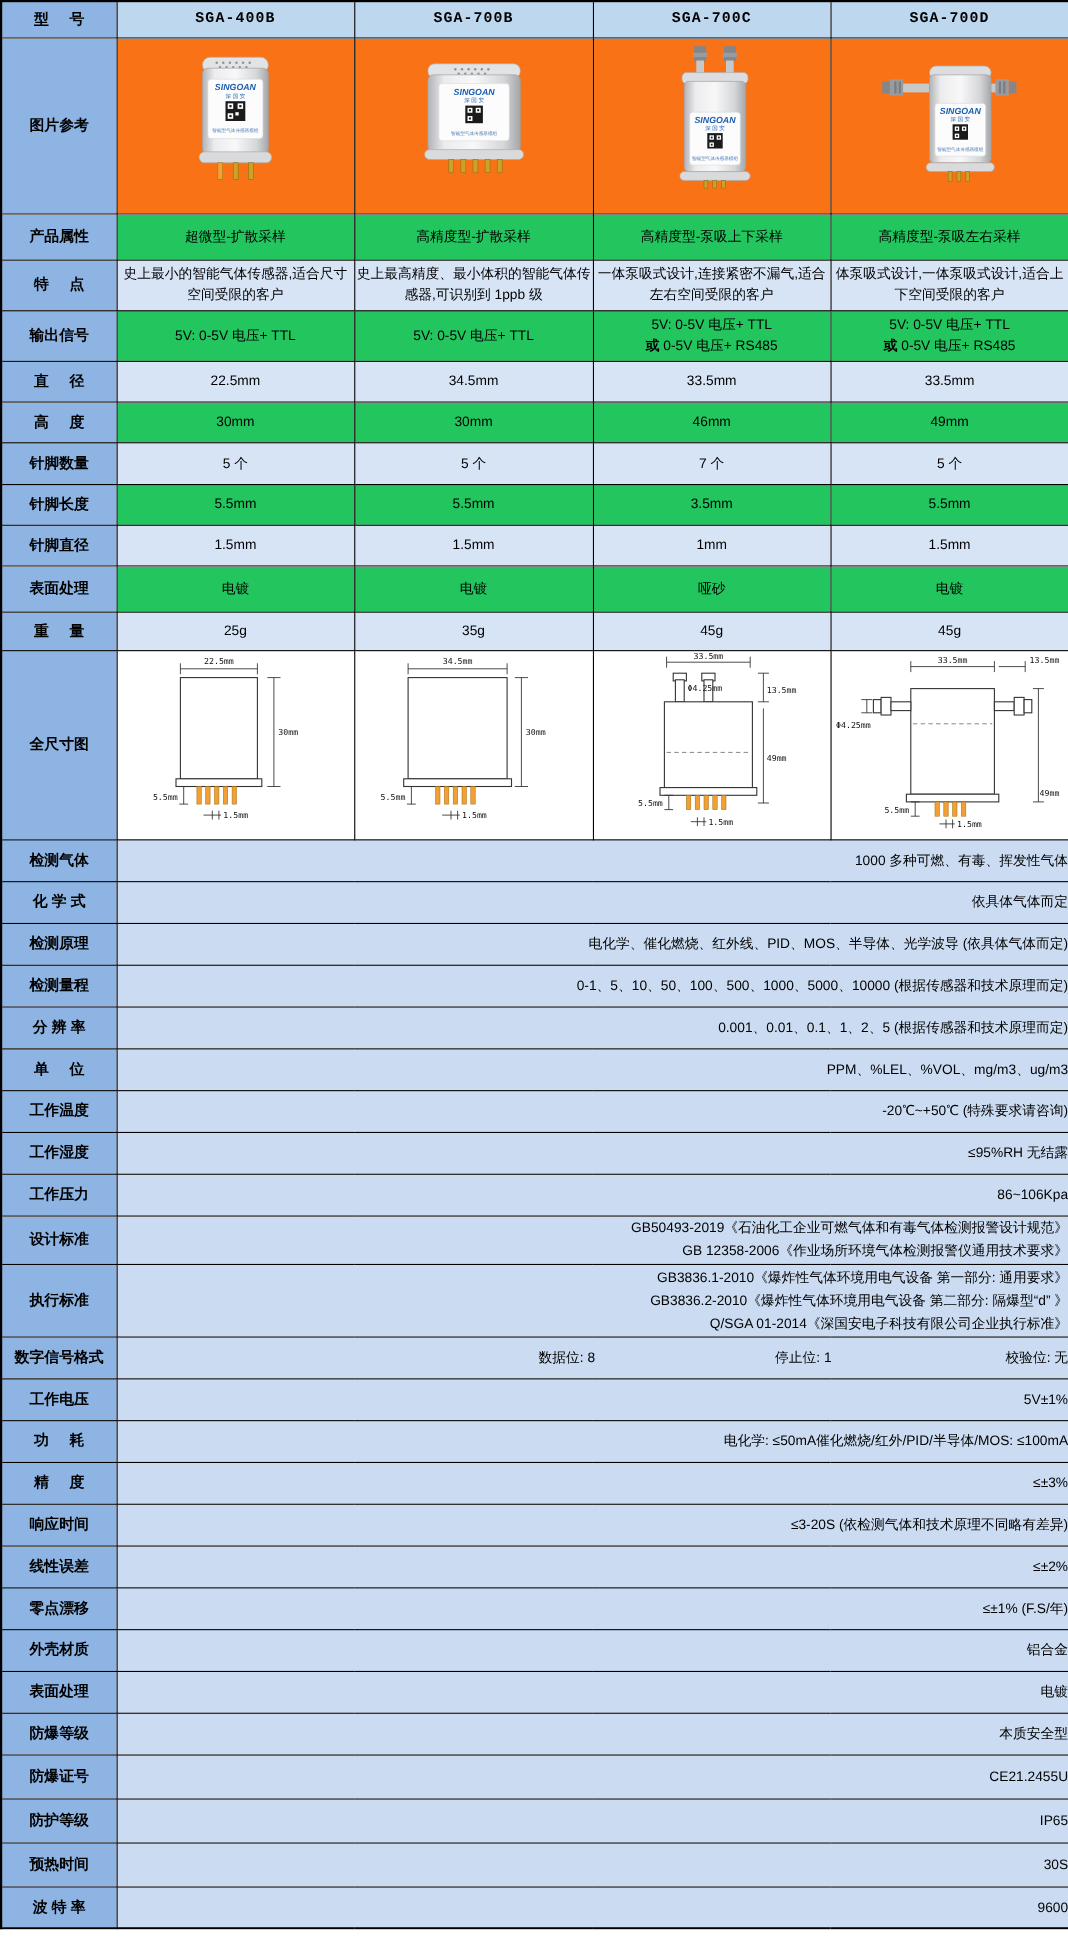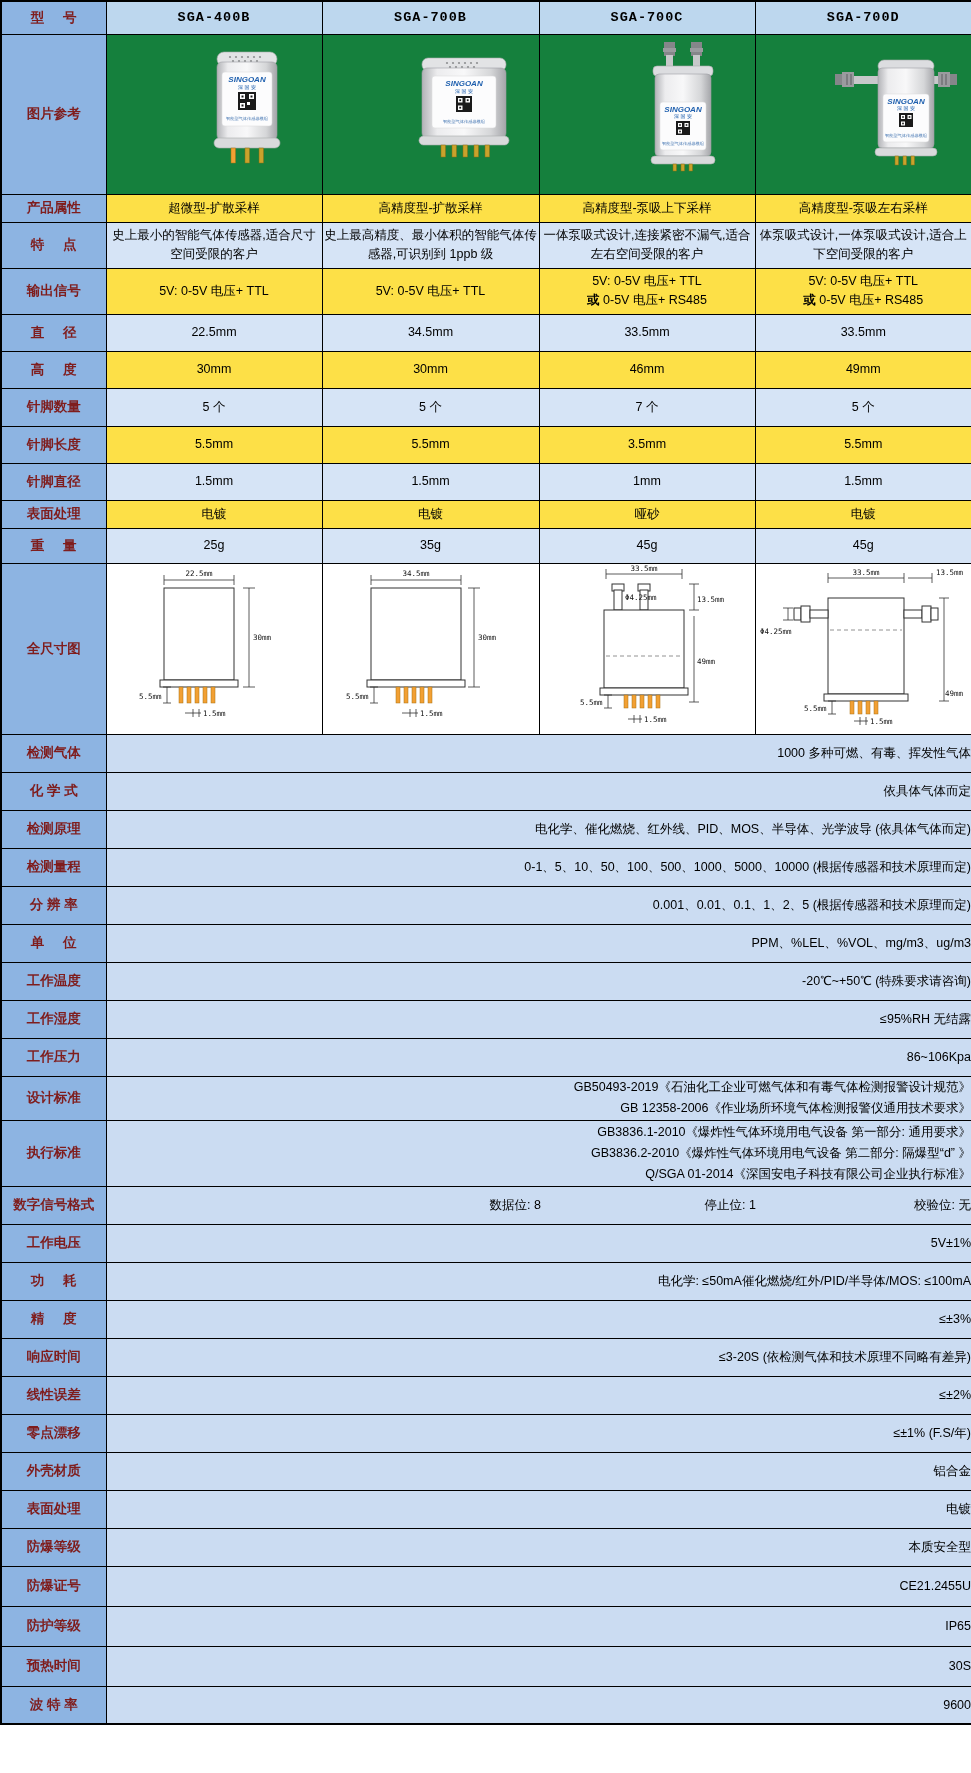--- a/index.html
+++ b/index.html
@@ -2,33 +2,33 @@
 <html><head>
 <meta charset="utf-8">
 <style>
   html,body{margin:0;padding:0;background:#fff;}
   body{font-family:"Liberation Sans",sans-serif;color:#000;}
   .page{width:971px;}
   table.spec{border-collapse:collapse;table-layout:fixed;width:971px;border:2px solid #000;}
   table.spec th,table.spec td{border:1px solid #000;padding:0;overflow:hidden;vertical-align:middle;}
   col.c0{width:105px;} col.c1{width:216px;} col.c2{width:217px;} col.c3{width:216px;} col.c4{width:217px;}
 
-  th.lbl{background:#8DB4E2;font-weight:bold;font-size:13.5px;text-align:center;white-space:pre;color:#7f1d1d;}
+  th.lbl{background:#8DB4E2;font-weight:bold;font-size:13.5px;text-align:center;white-space:pre;color:#000000;}
   tr.r-model td{background:#BDD7EE;font-family:"Liberation Mono",monospace;font-weight:bold;font-size:13.5px;text-align:center;letter-spacing:1px;}
-  tr.r-image td{background:#15803d;text-align:right;}
+  tr.r-image td{background:#f97316;text-align:center;}
   td.val{text-align:center;font-size:12.5px;line-height:19px;padding:0 8px;}
-  tr.a td.val{background:#fde047;margin-top:25px;}
+  tr.a td.val{background:#22c55e;margin-top:25px;}
   tr.b td.val{background:#D6E4F6;}
   .or-line::first-letter{font-weight:bold;}
   tr.r-diagram td{background:#fff;text-align:center;}
   td.fval{background:#CBDCF2;font-size:12.5px;text-align:right;padding-left:12px;}
   td.fval div{line-height:21px;}
   .part{display:inline-block;width:215px;}
 
-  .h33{height:33px;} .h34{height:28px;padding-left:41px;} .h35{height:35px;} .h37{height:37px;} .h38{height:38px;margin-top:22px;}
+  .h33{height:33px;} .h34{height:42px;padding-left:41px;} .h35{height:35px;} .h37{height:37px;} .h38{height:38px;margin-top:22px;}
   .h40{height:40px;} .h44{height:44px;} .h46{height:46px;} .h66{height:66px;} .h160{height:160px;} .h169{height:169px;}
 
   svg .body{fill:#fff;stroke:#333;stroke-width:1;}
   svg .dim{stroke:#333;stroke-width:0.8;}
   svg .dash{stroke:#777;stroke-width:0.8;stroke-dasharray:4 3;}
   svg .dt{font-size:7.5px;fill:#111;font-family:"DejaVu Sans Mono",monospace;}
   svg .pin{fill:#F2A033;stroke:#A87012;stroke-width:0.5;}
   svg .brand{font-size:8px;font-weight:bold;font-style:italic;fill:#1E5FAE;}
   svg .brandcn{font-size:5px;fill:#1E5FAE;}
   svg .cap{font-size:4.2px;fill:#4A7AB5;}

